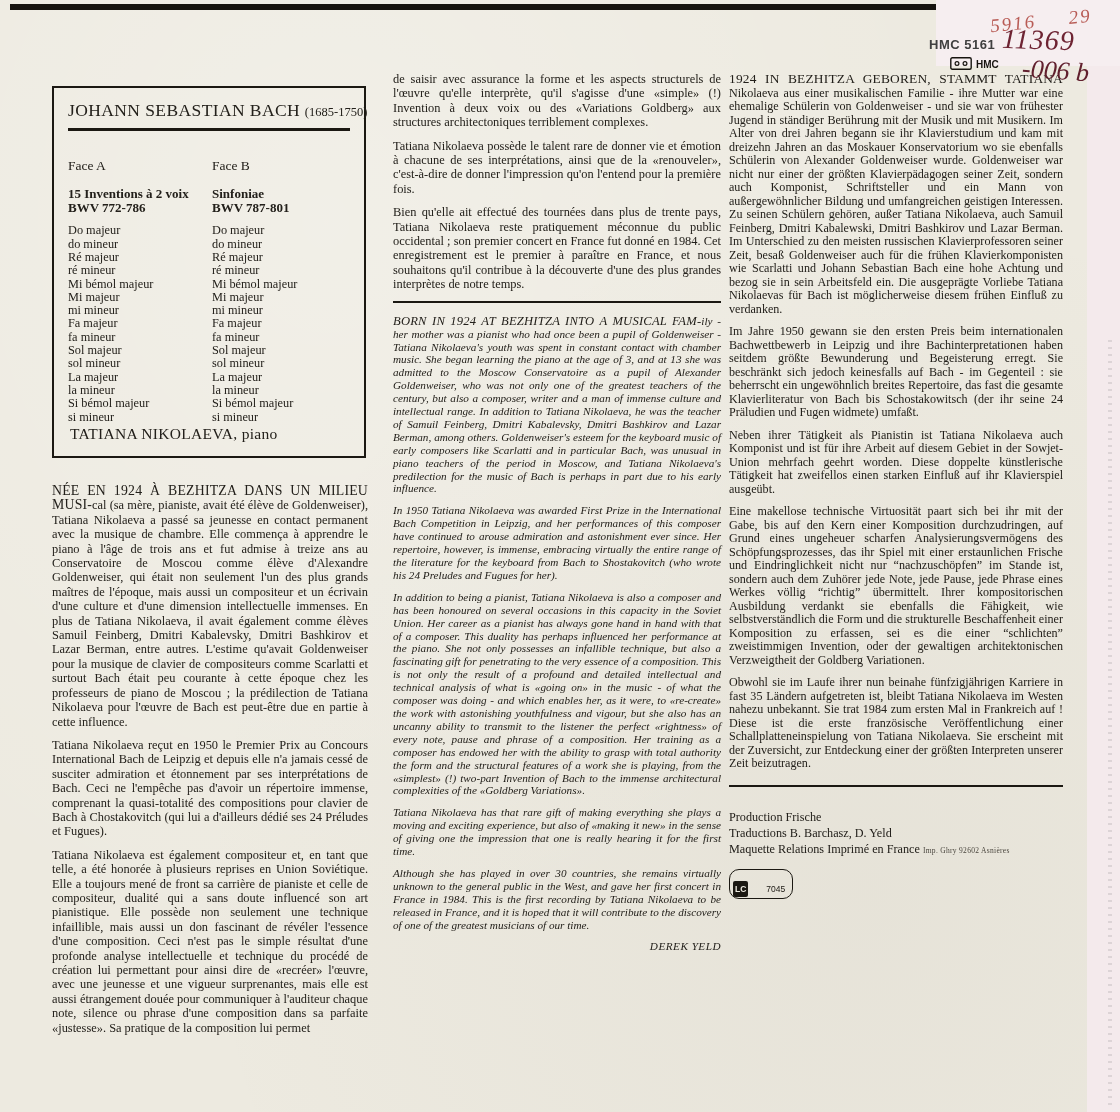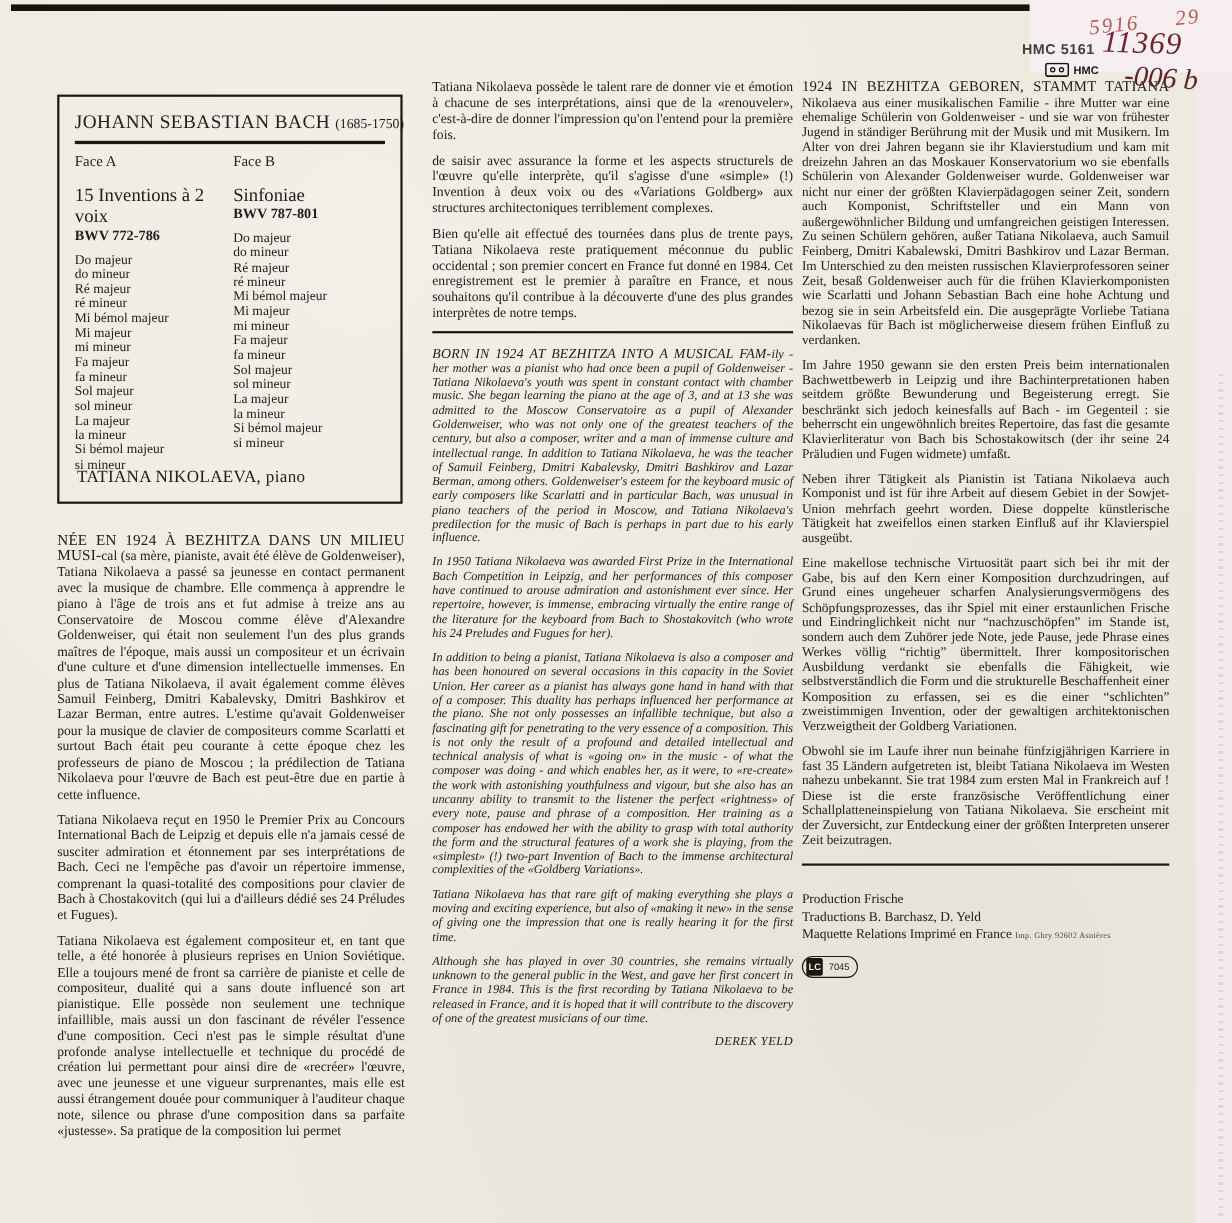--- a/index.html
+++ b/index.html
@@ -33,23 +33,23 @@
   .hw-bottom{position:absolute;left:1022px;top:56px;font-size:26px;transform:rotate(4deg);color:#61202e;}
 
   
   .box{
     position:absolute;left:52px;top:86px;width:314px;height:372px;
     border:2.5px solid #1b1812;box-sizing:border-box;padding:12px 14px 14px 14px;
   }
   .box-title{font-size:17.5px;letter-spacing:.4px;white-space:nowrap;}
   .box-title .dates{font-size:12.5px;letter-spacing:0;}
   .box-rule{height:2.5px;background:#1b1812;margin-top:7px;}
-  .face-grid{display:grid;grid-template-columns:1fr 1fr;column-gap:6px;margin-top:8px;}
+  .face-grid{display:grid;grid-template-columns:1fr 1fr;column-gap:6px;margin-top:27px;}
   .face-label{font-size:13.5px;margin-bottom:13px;}
-  .work-title{font-weight:normal;font-size:17px;line-height:1.15;}
+  .work-title{font-weight:bold;font-size:13px;line-height:1.15;}
   .work-bwv{font-weight:bold;font-size:13px;line-height:1.15;margin-bottom:8px;}
   .keys div{font-size:12.3px;line-height:13.3px;}
   .artist{position:absolute;left:16px;bottom:13px;font-size:15.5px;letter-spacing:.3px;}
 
   
   .col{position:absolute;text-align:justify;}
   .col p{margin:0 0 9px 0;}
   .lead{font-size:13.8px;letter-spacing:.2px;}
   .fr{font-size:12.4px;line-height:14.4px;}
   .col-left{left:52px;top:484px;width:316px;}
@@ -59,22 +59,22 @@
   .de .lead{font-size:13.4px;font-family:Liberation Serif, serif;}
   .en p{font-style:italic;font-size:11.2px;line-height:12.9px;}
   .en .lead{font-size:12.6px;}
   .rule{border:none;border-top:2px solid #1b1812;margin:4px 0 12px 0;}
   .signature{text-align:right;font-style:italic;font-size:13.5px;letter-spacing:.5px;margin-top:2px;}
 
   
   .credits{font-size:12.2px;line-height:16.2px;text-align:left;}
   .credits .tiny{font-size:7.5px;color:#4a463e;letter-spacing:.3px;}
   .lc-badge{
-    display:inline-flex;align-items:center;gap:5px;margin-top:10px;
-    border:1.6px solid #1b1812;border-radius:10px;padding:1px 7px 1px 3px;
+    display:inline-flex;align-items:center;gap:18px;margin-top:10px;
+    border:1.6px solid #1b1812;border-radius:10px;padding:11px 7px 1px 3px;
   }
   .lc-box{background:#1b1812;color:#edeae0;font-family:"Liberation Sans",sans-serif;
     font-weight:bold;font-size:8.5px;padding:0 2px;border-radius:2px;}
   .lc-num{font-family:"Liberation Sans",sans-serif;font-size:8.5px;font-weight:normal;color:#1b1812;}
 </style>
 </head>
 <body>
 
 <div class="sleeve">
   <div class="top-black-bar"></div>
@@ -136,22 +136,22 @@
   </div>
 
   <div class="col col-left fr">
     <p><span class="lead">NÉE EN 1924 À BEZHITZA DANS UN MILIEU MUSI-</span><span>cal (sa mère, pianiste, avait été élève de Goldenweiser), Tatiana Nikolaeva a passé sa jeunesse en contact permanent avec la musique de chambre. Elle commença à apprendre le piano à l'âge de trois ans et fut admise à treize ans au Conservatoire de Moscou comme élève d'Alexandre Goldenweiser, qui était non seulement l'un des plus grands maîtres de l'époque, mais aussi un compositeur et un écrivain d'une culture et d'une dimension intellectuelle immenses. En plus de Tatiana Nikolaeva, il avait également comme élèves Samuil Feinberg, Dmitri Kabalevsky, Dmitri Bashkirov et Lazar Berman, entre autres. L'estime qu'avait Goldenweiser pour la musique de clavier de compositeurs comme Scarlatti et surtout Bach était peu courante à cette époque chez les professeurs de piano de Moscou ; la prédilection de Tatiana Nikolaeva pour l'œuvre de Bach est peut-être due en partie à cette influence.</span></p>
     <p>Tatiana Nikolaeva reçut en 1950 le Premier Prix au Concours International Bach de Leipzig et depuis elle n'a jamais cessé de susciter admiration et étonnement par ses interprétations de Bach. Ceci ne l'empêche pas d'avoir un répertoire immense, comprenant la quasi-totalité des compositions pour clavier de Bach à Chostakovitch (qui lui a d'ailleurs dédié ses 24 Préludes et Fugues).</p>
     <p>Tatiana Nikolaeva est également compositeur et, en tant que telle, a été honorée à plusieurs reprises en Union Soviétique. Elle a toujours mené de front sa carrière de pianiste et celle de compositeur, dualité qui a sans doute influencé son art pianistique. Elle possède non seulement une technique infaillible, mais aussi un don fascinant de révéler l'essence d'une composition. Ceci n'est pas le simple résultat d'une profonde analyse intellectuelle et technique du procédé de création lui permettant pour ainsi dire de «recréer» l'œuvre, avec une jeunesse et une vigueur surprenantes, mais elle est aussi étrangement douée pour communiquer à l'auditeur chaque note, silence ou phrase d'une composition dans sa parfaite «justesse». Sa pratique de la composition lui permet</p>
   </div>
 
   <div class="col col-mid">
     <div class="fr">
+      <p>de saisir avec assurance la forme et les aspects structurels de l'œuvre qu'elle interprète, qu'il s'agisse d'une «simple» (!) Invention à deux voix ou des «Variations Goldberg» aux structures architectoniques terriblement complexes.</p>
       <p>Tatiana Nikolaeva possède le talent rare de donner vie et émotion à chacune de ses interprétations, ainsi que de la «renouveler», c'est-à-dire de donner l'impression qu'on l'entend pour la première fois.</p>
-      <p>de saisir avec assurance la forme et les aspects structurels de l'œuvre qu'elle interprète, qu'il s'agisse d'une «simple» (!) Invention à deux voix ou des «Variations Goldberg» aux structures architectoniques terriblement complexes.</p>
       <p>Bien qu'elle ait effectué des tournées dans plus de trente pays, Tatiana Nikolaeva reste pratiquement méconnue du public occidental ; son premier concert en France fut donné en 1984. Cet enregistrement est le premier à paraître en France, et nous souhaitons qu'il contribue à la découverte d'une des plus grandes interprètes de notre temps.</p>
     </div>
     <hr class="rule">
     <div class="en">
       <p><span class="lead">BORN IN 1924 AT BEZHITZA INTO A MUSICAL FAM-</span><span>ily - her mother was a pianist who had once been a pupil of Goldenweiser - Tatiana Nikolaeva's youth was spent in constant contact with chamber music. She began learning the piano at the age of 3, and at 13 she was admitted to the Moscow Conservatoire as a pupil of Alexander Goldenweiser, who was not only one of the greatest teachers of the century, but also a composer, writer and a man of immense culture and intellectual range. In addition to Tatiana Nikolaeva, he was the teacher of Samuil Feinberg, Dmitri Kabalevsky, Dmitri Bashkirov and Lazar Berman, among others. Goldenweiser's esteem for the keyboard music of early composers like Scarlatti and in particular Bach, was unusual in piano teachers of the period in Moscow, and Tatiana Nikolaeva's predilection for the music of Bach is perhaps in part due to his early influence.</span></p>
       <p>In 1950 Tatiana Nikolaeva was awarded First Prize in the International Bach Competition in Leipzig, and her performances of this composer have continued to arouse admiration and astonishment ever since. Her repertoire, however, is immense, embracing virtually the entire range of the literature for the keyboard from Bach to Shostakovitch (who wrote his 24 Preludes and Fugues for her).</p>
       <p>In addition to being a pianist, Tatiana Nikolaeva is also a composer and has been honoured on several occasions in this capacity in the Soviet Union. Her career as a pianist has always gone hand in hand with that of a composer. This duality has perhaps influenced her performance at the piano. She not only possesses an infallible technique, but also a fascinating gift for penetrating to the very essence of a composition. This is not only the result of a profound and detailed intellectual and technical analysis of what is «going on» in the music - of what the composer was doing - and which enables her, as it were, to «re-create» the work with astonishing youthfulness and vigour, but she also has an uncanny ability to transmit to the listener the perfect «rightness» of every note, pause and phrase of a composition. Her training as a composer has endowed her with the ability to grasp with total authority the form and the structural features of a work she is playing, from the «simplest» (!) two-part Invention of Bach to the immense architectural complexities of the «Goldberg Variations».</p>
       <p>Tatiana Nikolaeva has that rare gift of making everything she plays a moving and exciting experience, but also of «making it new» in the sense of giving one the impression that one is really hearing it for the first time.</p>
       <p>Although she has played in over 30 countries, she remains virtually unknown to the general public in the West, and gave her first concert in France in 1984. This is the first recording by Tatiana Nikolaeva to be released in France, and it is hoped that it will contribute to the discovery of one of the greatest musicians of our time.</p>
       <p class="signature">DEREK YELD</p>

